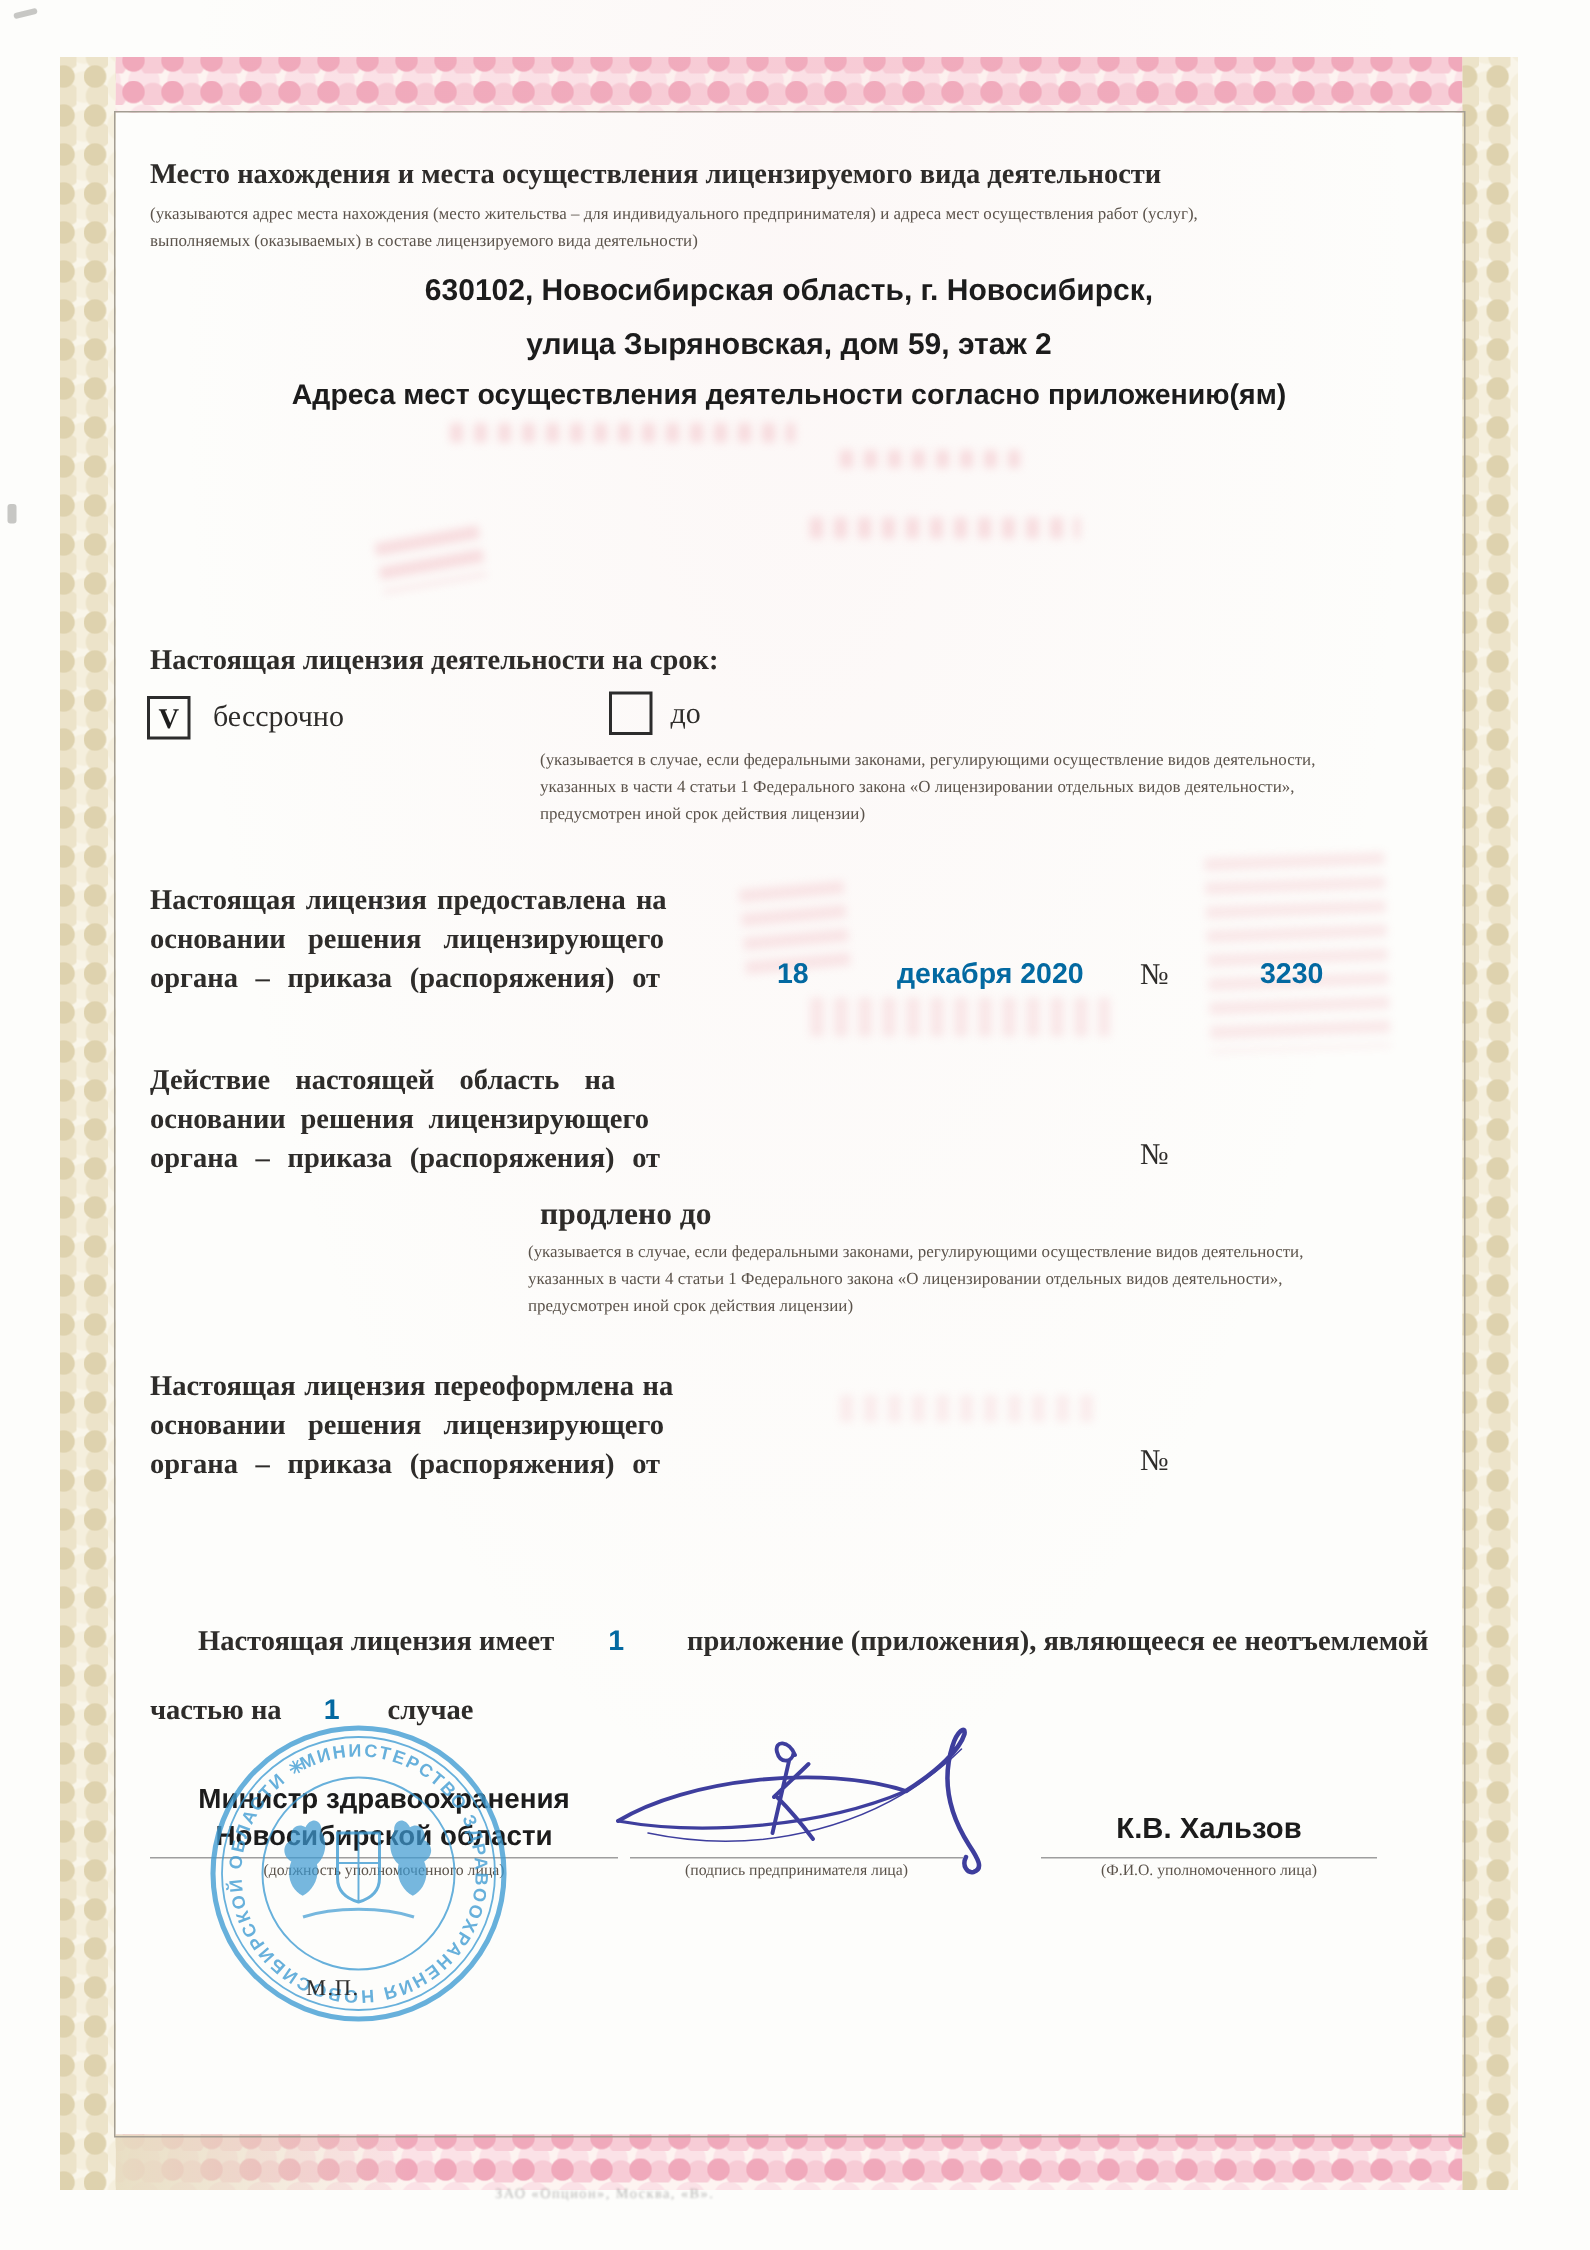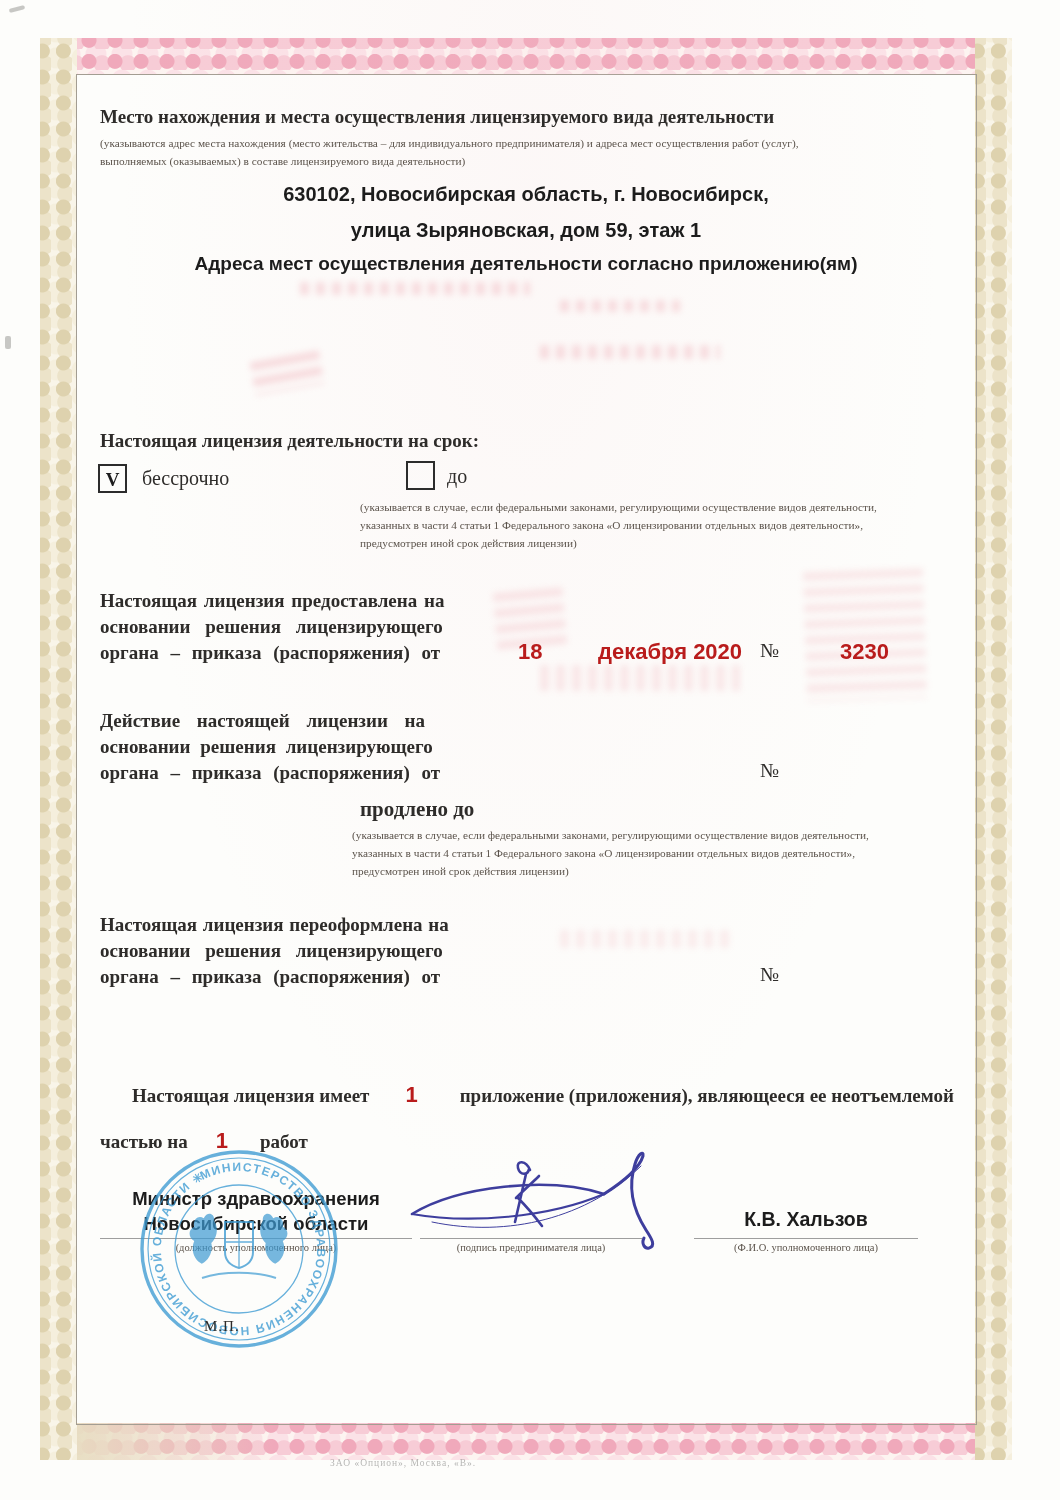--- a/index.html
+++ b/index.html
@@ -42,21 +42,21 @@
   .serifbold{font-family:"Liberation Serif",serif;font-weight:bold;}
   .sansbold{font-family:"Liberation Sans",sans-serif;font-weight:bold;}
   .fineprint{font-family:"Liberation Serif",serif;font-size:11.3px;line-height:1.6;color:#5b534b;}
   .bodyline{font-size:19px;line-height:26px;white-space:nowrap;}
   .abs{position:absolute;}
   .caption{font-size:10.5px;color:#5b534b;text-align:center;font-family:"Liberation Serif",serif;}
   .sigline{position:absolute;height:0;border-top:1px solid #8d8d8d;opacity:.85;}
   .checkbox{position:absolute;width:25px;height:25px;border:2px solid #2c2c2c;background:transparent;
       text-align:center;font-family:"Liberation Serif",serif;font-weight:bold;font-size:19px;line-height:27px;color:#1d1d1d;}
   .nosign{font-family:"Liberation Serif",serif;font-size:20px;color:#2e2c2a;}
-  .valnum{font-family:"Liberation Sans",sans-serif;font-weight:bold;font-size:22px;color:#b91c1c;}
+  .valnum{font-family:"Liberation Sans",sans-serif;font-weight:bold;font-size:19px;color:#0369a1;}
   .ghost{position:absolute;pointer-events:none;filter:blur(3px);opacity:.28;
       background:repeating-linear-gradient(90deg,#e98f9b 0 9px, rgba(0,0,0,0) 9px 16px);}
   .speck{position:absolute;background:#9a9a98;opacity:.55;border-radius:2px;}
   .imprint{position:absolute;left:330px;top:1458px;width:400px;text-align:left;
       font-family:"Liberation Serif",serif;font-size:9.5px;color:#7d7d7b;
       filter:blur(.7px);opacity:.55;letter-spacing:1px;}
 </style>
 </head>
 <body>
 
@@ -81,21 +81,21 @@
   <div class="ghost" style="left:540px;top:665px;width:200px;height:26px;opacity:.18;"></div>
   <div class="ghost" style="left:560px;top:930px;width:170px;height:18px;opacity:.15;"></div>
 
   <div class="abs serifbold" style="left:100px;top:106px;font-size:19px;">Место нахождения и места осуществления лицензируемого вида деятельности</div>
   <div class="abs fineprint" style="left:100px;top:134px;width:860px;">
     <div>(указываются адрес места нахождения (место жительства – для индивидуального предпринимателя) и адреса мест осуществления работ (услуг),</div>
     <div>выполняемых (оказываемых) в составе лицензируемого вида деятельности)</div>
   </div>
 
   <div class="abs sansbold" style="left:76px;top:183px;width:900px;text-align:center;font-size:20px;color:#1c1c1c;">630102, Новосибирская область, г. Новосибирск,</div>
-  <div class="abs sansbold" style="left:76px;top:219px;width:900px;text-align:center;font-size:20px;color:#1c1c1c;">улица Зыряновская, дом 59, этаж 1</div>
+  <div class="abs sansbold" style="left:76px;top:219px;width:900px;text-align:center;font-size:20px;color:#1c1c1c;">улица Зыряновская, дом 59, этаж 2</div>
   <div class="abs sansbold" style="left:76px;top:253px;width:900px;text-align:center;font-size:19px;color:#1c1c1c;">Адреса мест осуществления деятельности согласно приложению(ям)</div>
 
   <div class="abs serifbold bodyline" style="left:100px;top:428px;">Настоящая лицензия деятельности на срок:</div>
   <div class="checkbox" style="left:98px;top:464px;">
     <span>V</span>
   </div>
   <div class="abs" style="left:142px;top:467px;font-size:20px;">бессрочно</div>
   <div class="checkbox" style="left:406px;top:461px;"></div>
   <div class="abs" style="left:447px;top:465px;font-size:20px;">до</div>
   <div class="abs fineprint" style="left:360px;top:498px;width:620px;">
@@ -105,41 +105,41 @@
   </div>
 
   <div class="abs serifbold bodyline" style="left:100px;top:588px;word-spacing:2px;">Настоящая лицензия предоставлена на</div>
   <div class="abs serifbold bodyline" style="left:100px;top:614px;word-spacing:10px;">основании решения лицензирующего</div>
   <div class="abs serifbold bodyline" style="left:100px;top:640px;word-spacing:7px;">органа – приказа (распоряжения) от</div>
   <div class="abs valnum" style="left:518px;top:639px;">18</div>
   <div class="abs valnum" style="left:598px;top:639px;">декабря 2020</div>
   <div class="abs nosign" style="left:760px;top:639px;">№</div>
   <div class="abs valnum" style="left:840px;top:639px;">3230</div>
 
-  <div class="abs serifbold bodyline" style="left:100px;top:708px;word-spacing:12px;">Действие настоящей лицензии на</div>
+  <div class="abs serifbold bodyline" style="left:100px;top:708px;word-spacing:12px;">Действие настоящей область на</div>
   <div class="abs serifbold bodyline" style="left:100px;top:734px;word-spacing:5px;">основании решения лицензирующего</div>
   <div class="abs serifbold bodyline" style="left:100px;top:760px;word-spacing:7px;">органа – приказа (распоряжения) от</div>
   <div class="abs nosign" style="left:760px;top:759px;">№</div>
   <div class="abs serifbold" style="left:360px;top:797px;font-size:21px;font-weight:600;">продлено до</div>
   <div class="abs fineprint" style="left:352px;top:826px;width:630px;">
     <div>(указывается в случае, если федеральными законами, регулирующими осуществление видов деятельности,</div>
     <div>указанных в части 4 статьи 1 Федерального закона «О лицензировании отдельных видов деятельности»,</div>
     <div>предусмотрен иной срок действия лицензии)</div>
   </div>
 
   <div class="abs serifbold bodyline" style="left:100px;top:912px;word-spacing:1px;">Настоящая лицензия переоформлена на</div>
   <div class="abs serifbold bodyline" style="left:100px;top:938px;word-spacing:10px;">основании решения лицензирующего</div>
   <div class="abs serifbold bodyline" style="left:100px;top:964px;word-spacing:7px;">органа – приказа (распоряжения) от</div>
   <div class="abs nosign" style="left:760px;top:963px;">№</div>
 
   <div class="abs serifbold bodyline" style="left:100px;top:1082px;margin-left:32px;">
     <span>Настоящая лицензия имеет</span><span class="valnum" style="margin-left:36px;">1</span><span style="margin-left:42px;">приложение (приложения), являющееся ее неотъемлемой</span>
   </div>
   <div class="abs serifbold bodyline" style="left:100px;top:1128px;">
-    <span>частью на</span><span class="valnum" style="margin-left:28px;">1</span><span style="margin-left:32px;">работ</span>
+    <span>частью на</span><span class="valnum" style="margin-left:28px;">1</span><span style="margin-left:32px;">случае</span>
   </div>
 
   <div class="abs sansbold" style="left:100px;top:1186px;width:312px;text-align:center;font-size:18.5px;color:#1c1c1c;line-height:25px;">
     <div>Министр здравоохранения</div>
     <div>Новосибирской области</div>
   </div>
   <div class="sigline" style="left:100px;top:1238px;width:312px;"></div>
   <div class="abs caption" style="left:100px;top:1242px;width:312px;">(должность уполномоченного лица)</div>
 
   <div class="sigline" style="left:420px;top:1238px;width:222px;"></div>

